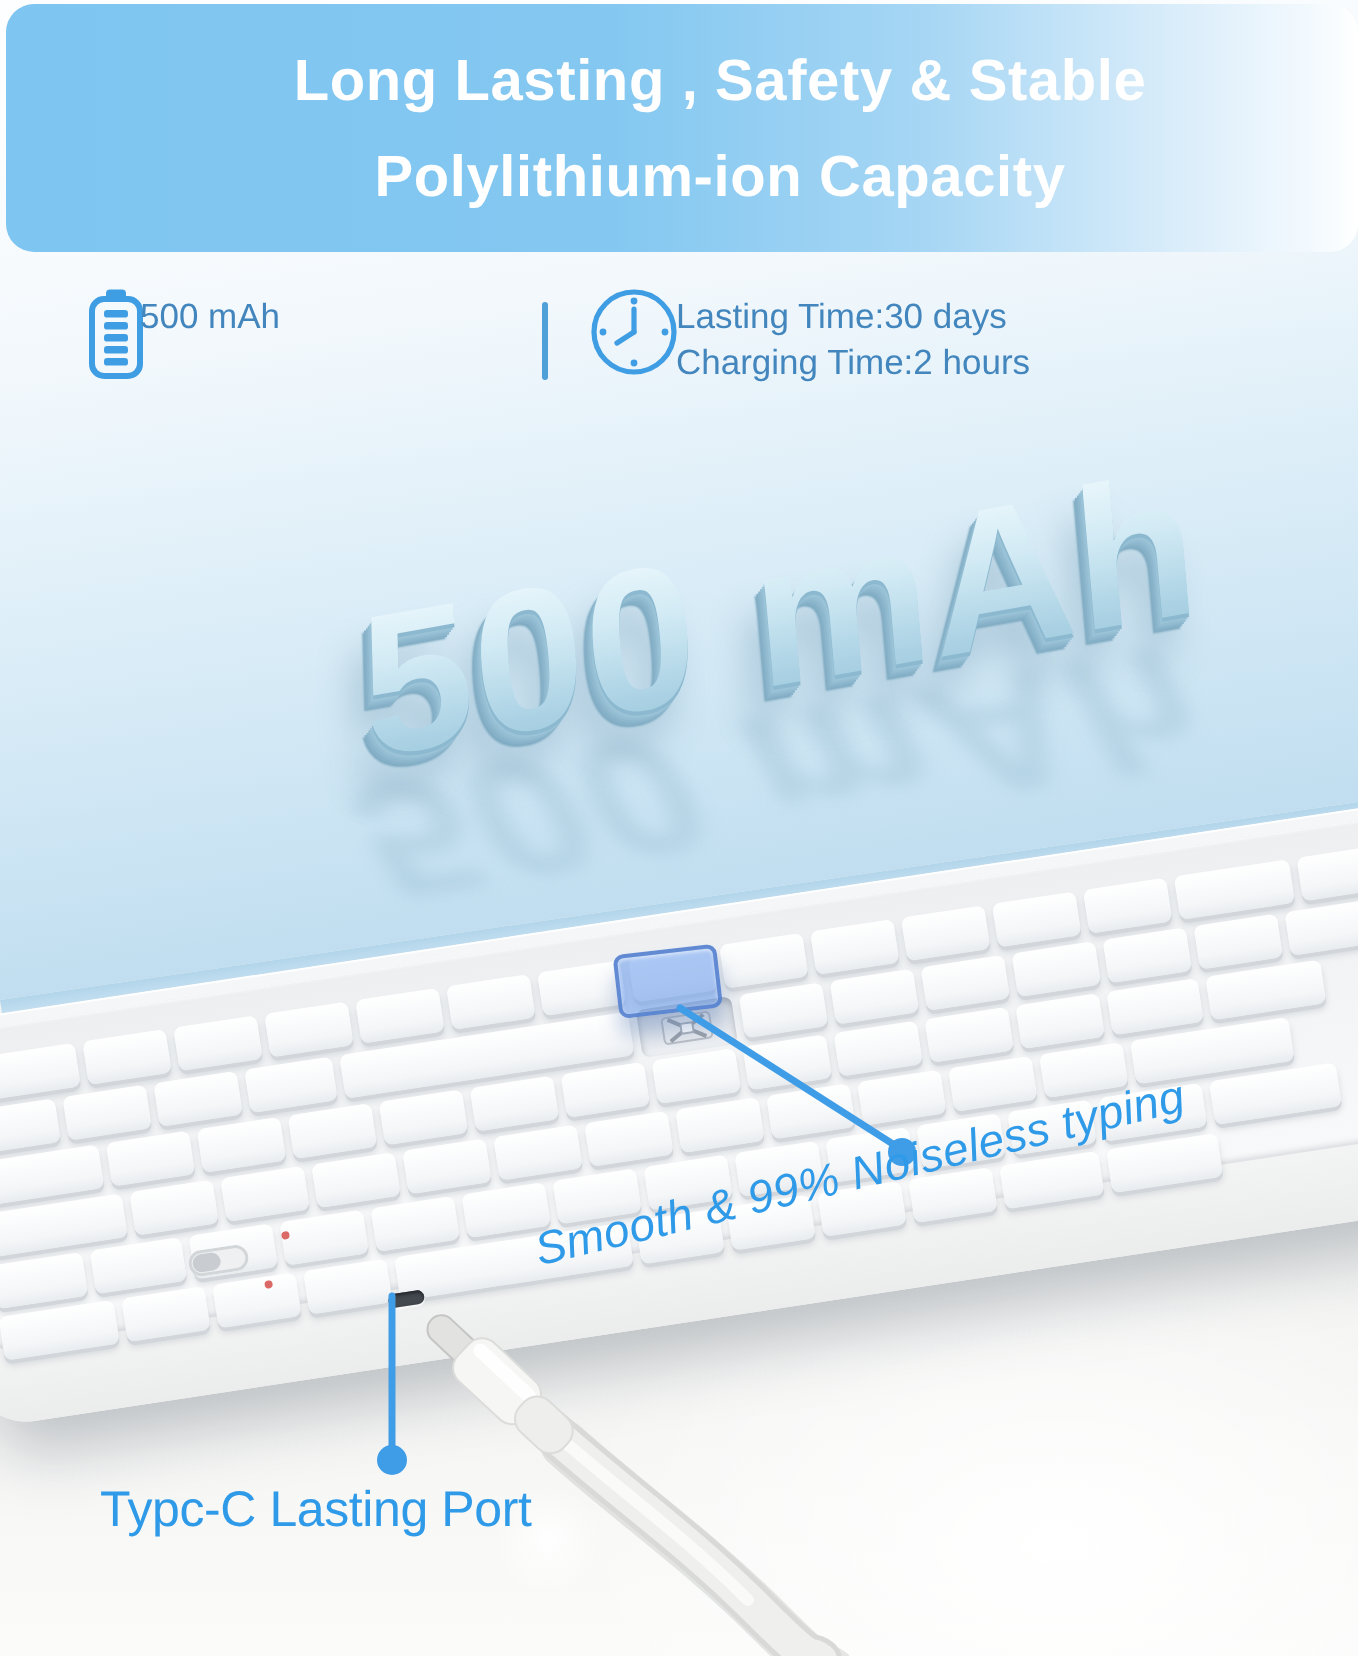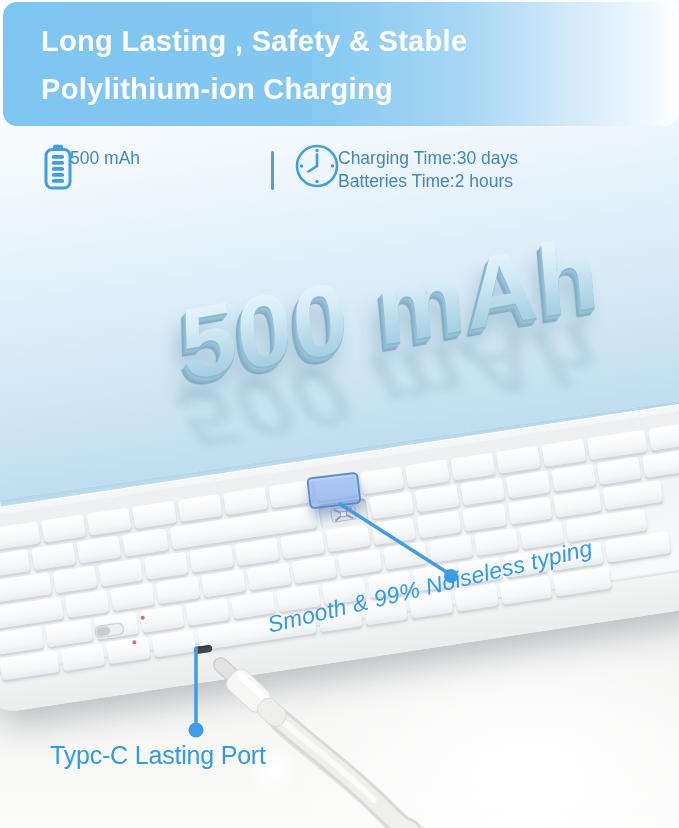--- a/index.html
+++ b/index.html
@@ -45,21 +45,21 @@
     top:336px;z-index:2;transform:rotate(-10deg) skewX(18deg) scaleY(-0.85);
     color:rgba(140,180,200,.30);filter:blur(5px);
   }
   
   .heading-card{
     position:absolute;left:3px;top:2px;width:676px;height:124px;border-radius:14px;z-index:10;
     background:linear-gradient(90deg,var(--heading-card-blue,#7ec5f1) 0%,#84c8f1 45%,#a6d6f4 68%,#d8ecfa 86%,#f4fafe 97%,#ffffff 100%);
     box-sizing:border-box;padding:15px 0 0 38px;
   }
   .heading-card .hl{
-    color:var(--heading-text,#ffffff);font-size:29px;font-weight:bold;letter-spacing:.3px;line-height:48px;
+    color:var(--heading-text,#ffffff);font-size:29px;font-weight:bold;letter-spacing:.3px;line-height:48px;text-align:center;
   }
   
   .features{position:absolute;left:0;top:0;z-index:10;}
   .feat-icon{position:absolute;}
   .feat-text{position:absolute;color:var(--feature-text-blue,#4386bd);font-size:17.5px;line-height:23px;white-space:nowrap;}
   .divider{position:absolute;left:271px;top:151px;width:3px;height:39px;border-radius:2px;background:#4f9fd9;}
   
   .keyboard{position:absolute;left:-30px;top:455px;width:760px;height:204px;z-index:6;transform:rotate(-8.6deg);}
   .kb-body{
     position:absolute;inset:0;border-radius:20px 20px 28px 28px;
@@ -123,21 +123,21 @@
 <div class="ground-shade"></div>
 
 <div class="hero-reflect">500 mAh</div>
 <div class="hero-extrude">500 mAh</div>
 <div class="hero">500 mAh</div>
 
 <div class="table-edge"></div>
 
 <div class="heading-card">
   <div class="hl">Long Lasting , Safety &amp; Stable</div>
-  <div class="hl">Polylithium-ion Charging</div>
+  <div class="hl">Polylithium-ion Capacity</div>
 </div>
 
 <div class="features">
   <svg class="feat-icon" style="left:44px;top:144px;" width="28" height="46" viewBox="0 0 28 46">
     <rect x="9" y="0.8" width="10" height="5" rx="2" fill="#3f9de4"></rect>
     <rect x="2" y="5.5" width="24" height="38.5" rx="6" fill="none" stroke="#3f9de4" stroke-width="3"></rect>
     <rect x="8" y="11" width="12" height="3.8" rx="1.6" fill="#3f9de4"></rect>
     <rect x="8" y="17" width="12" height="3.8" rx="1.6" fill="#3f9de4"></rect>
     <rect x="8" y="23" width="12" height="3.8" rx="1.6" fill="#3f9de4"></rect>
     <rect x="8" y="29" width="12" height="3.8" rx="1.6" fill="#3f9de4"></rect>
@@ -152,22 +152,22 @@
   <svg class="feat-icon" style="left:294px;top:143px;" width="46" height="46" viewBox="0 0 46 46">
     <circle cx="23" cy="23" r="20" fill="none" stroke="#3f9de4" stroke-width="2.6"></circle>
     <circle cx="23" cy="7.5" r="1.7" fill="#3f9de4"></circle>
     <circle cx="38.5" cy="23" r="1.7" fill="#3f9de4"></circle>
     <circle cx="23" cy="38.5" r="1.7" fill="#3f9de4"></circle>
     <circle cx="7.5" cy="23" r="1.7" fill="#3f9de4"></circle>
     <line x1="23" y1="23" x2="23" y2="11.5" stroke="#3f9de4" stroke-width="2.6" stroke-linecap="round"></line>
     <line x1="23" y1="23" x2="14.5" y2="28.5" stroke="#3f9de4" stroke-width="2.6" stroke-linecap="round"></line>
   </svg>
   <div class="feat-text" style="left:338px;top:147px;">
-    <div>Charging Time:30 days</div>
-    <div>Batteries Time:2 hours</div>
+    <div>Lasting Time:30 days</div>
+    <div>Charging Time:2 hours</div>
   </div>
 </div>
 
 <div class="keyboard">
   <div class="kb-body"></div>
   <div class="kb-deck"></div>
   <div>
       <div class="key" style="left: 18px; top: 20px; width: 58px;"></div>
       <div class="key" style="left: 80px; top: 20px; width: 42px;"></div>
       <div class="key" style="left: 126px; top: 20px; width: 42px;"></div>

